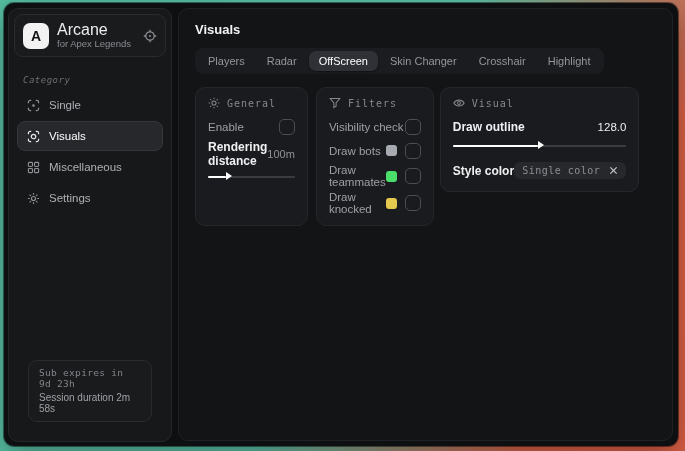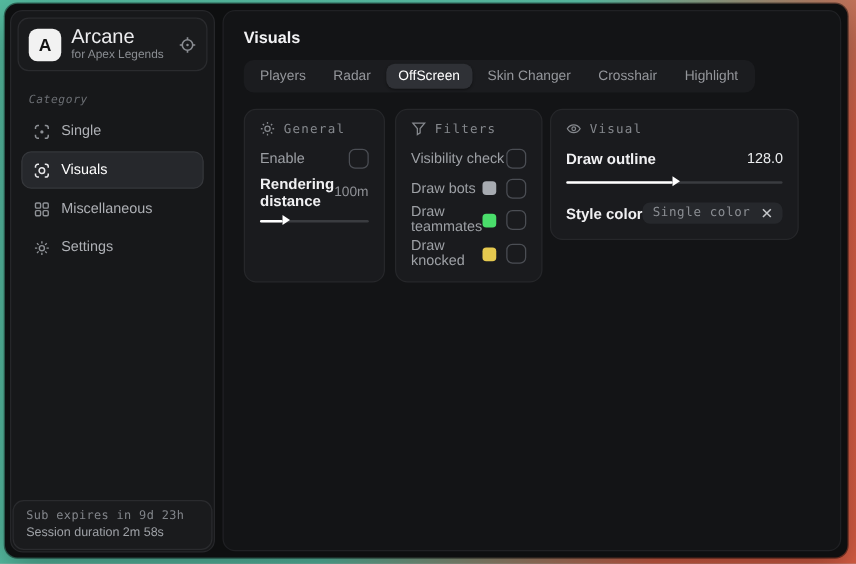--- a/index.html
+++ b/index.html
@@ -39,21 +39,21 @@
   .nav-item{
     height:28px;border-radius:8px;border:1px solid transparent;
     display:flex;align-items:center;gap:9px;padding:0 9px;
     color:#aeb0b5;font-size:11.5px;cursor:default;
   }
   .nav-item .nicon{display:flex;color:#8e9196;}
   .nav-item.active{background:#26282c;border-color:#35373b;color:#ffffff;}
   .nav-item.active .nicon{color:#e8e8ea;}
   .side-spacer{flex:1;}
   .sub-box{
-    margin:1px;border:1px solid #2a2b2e;border-radius:9px;
+    margin:19px;border:1px solid #2a2b2e;border-radius:9px;
     padding:6px 10px 7px;background:#1a1b1d;
   }
   .sub-line1{font-size:9.5px;color:#82858a;letter-spacing:.3px;}
   .sub-line2{font-size:10px;color:#9ea1a6;margin-top:3px;}
   
   .main{
     position:absolute;left:174px;top:5px;right:5px;bottom:5px;
     background:#131416;border:1px solid #202124;border-radius:10px;
     box-sizing:border-box;padding:13px 16px;
   }

